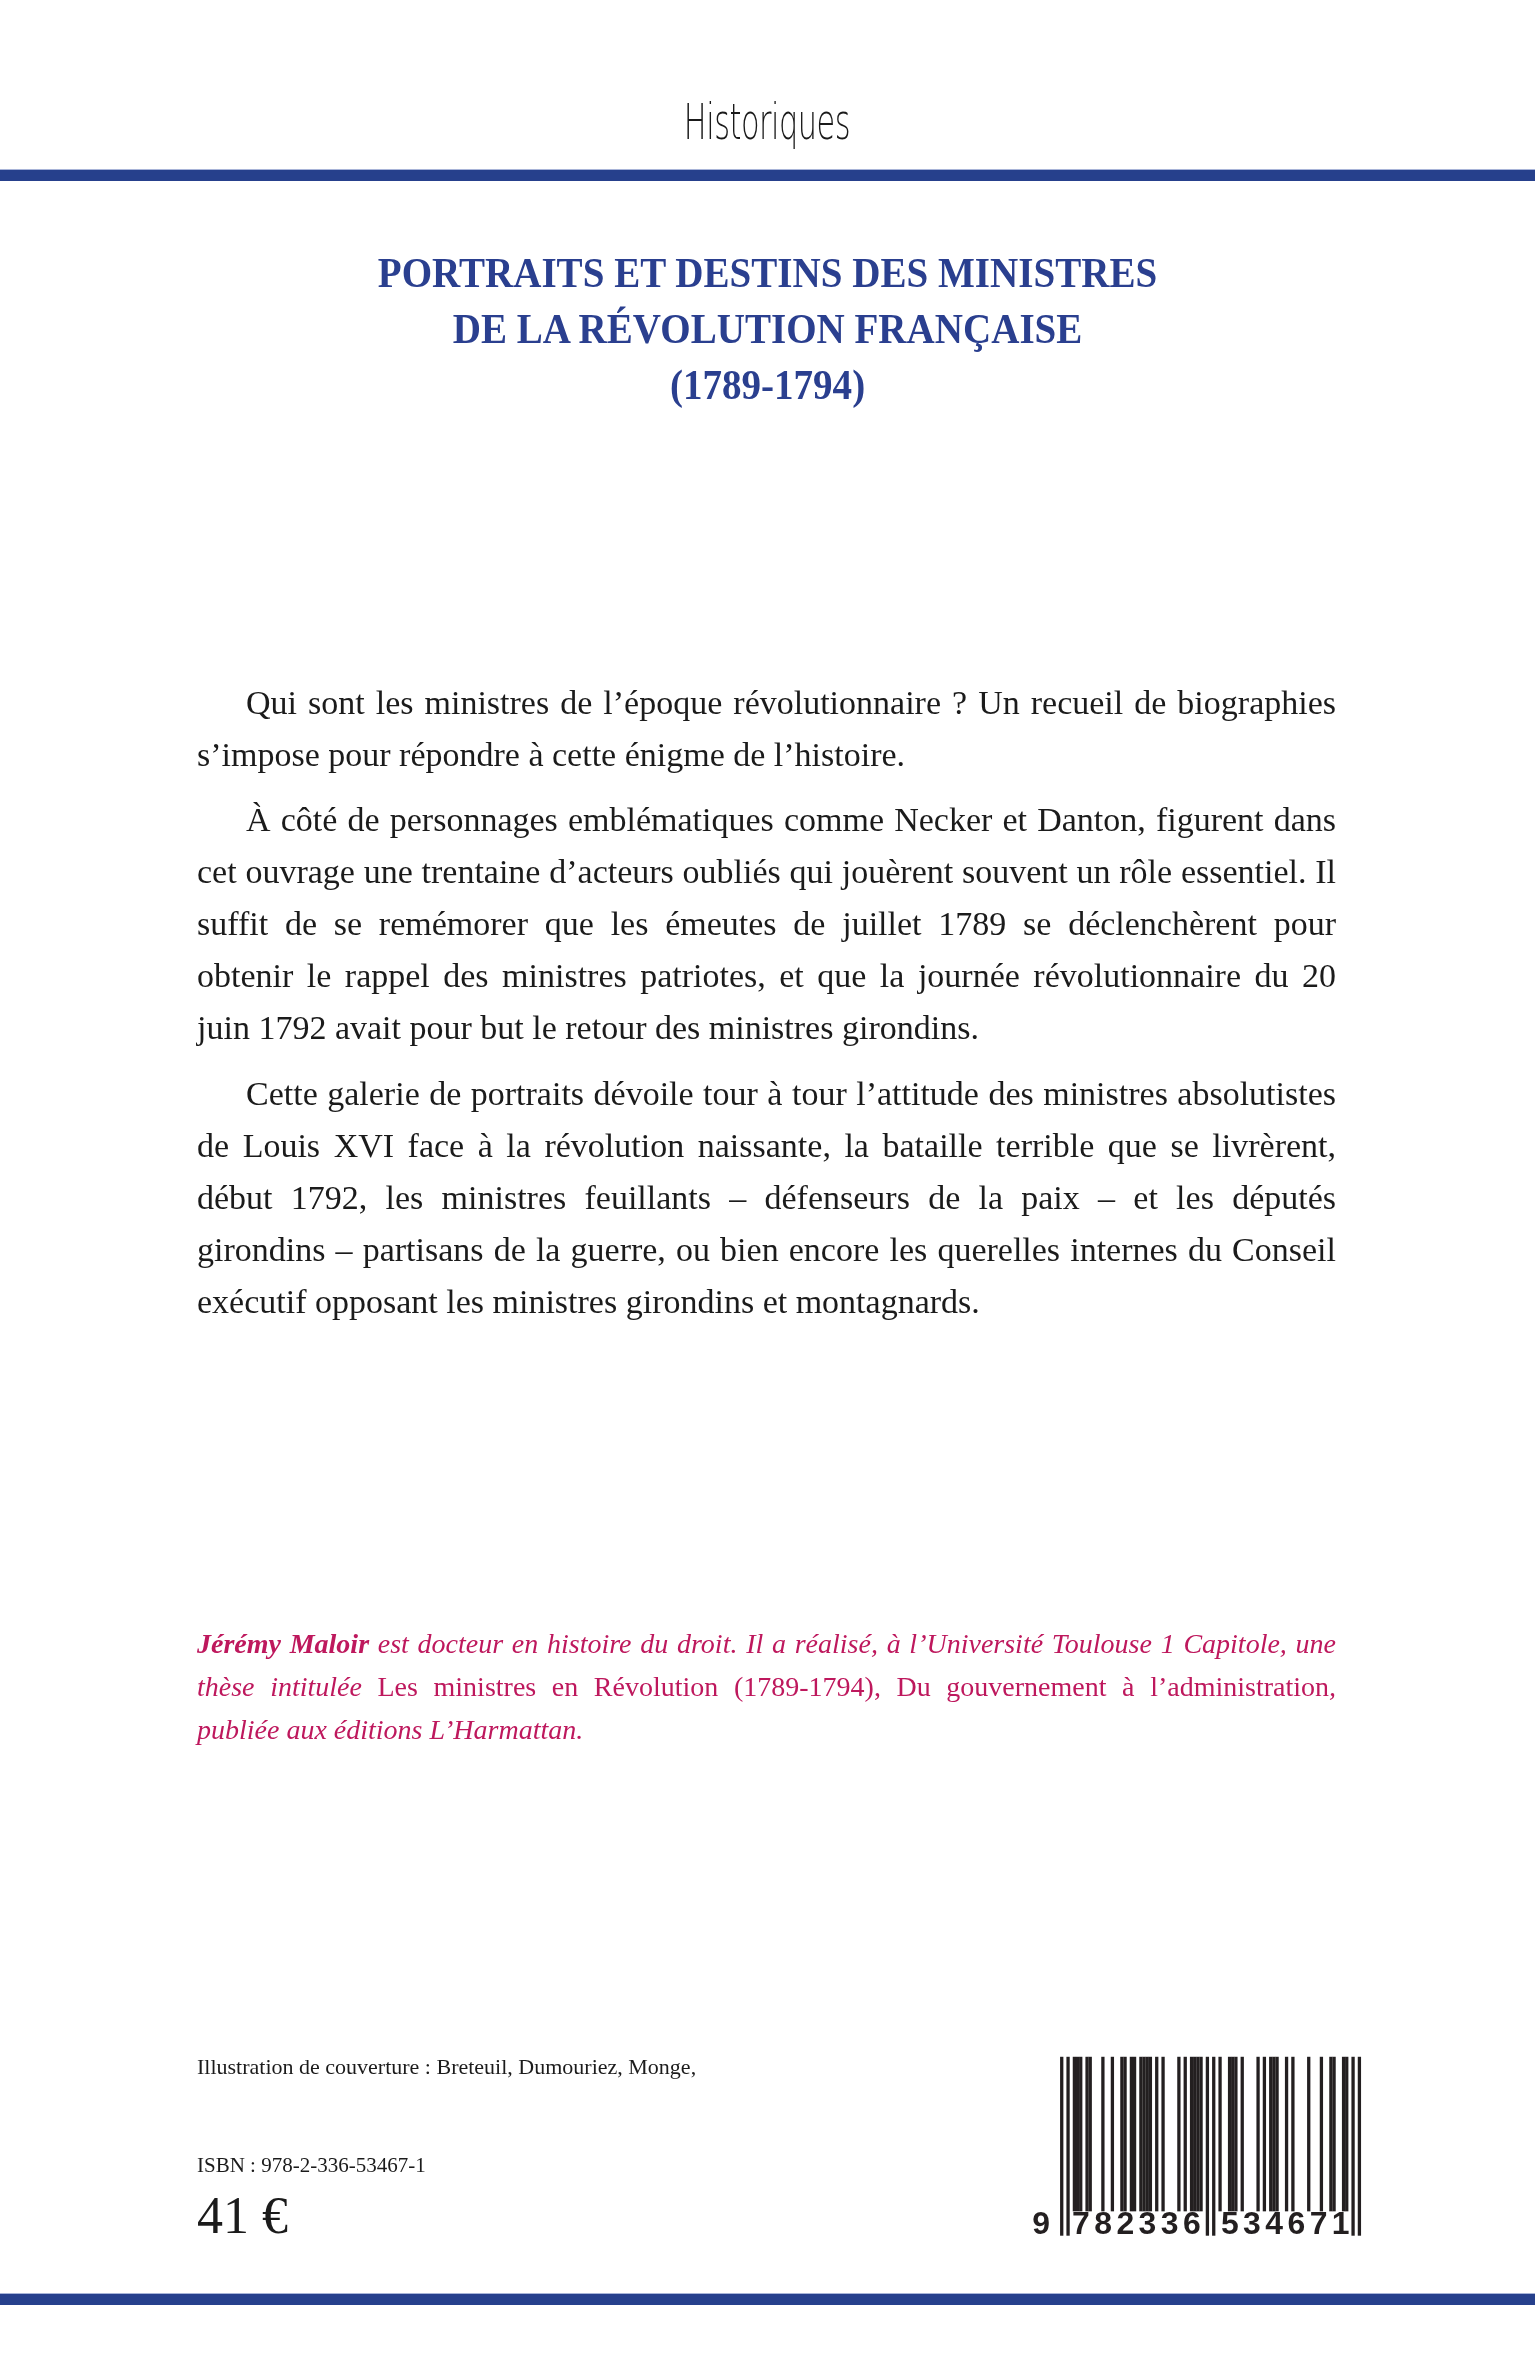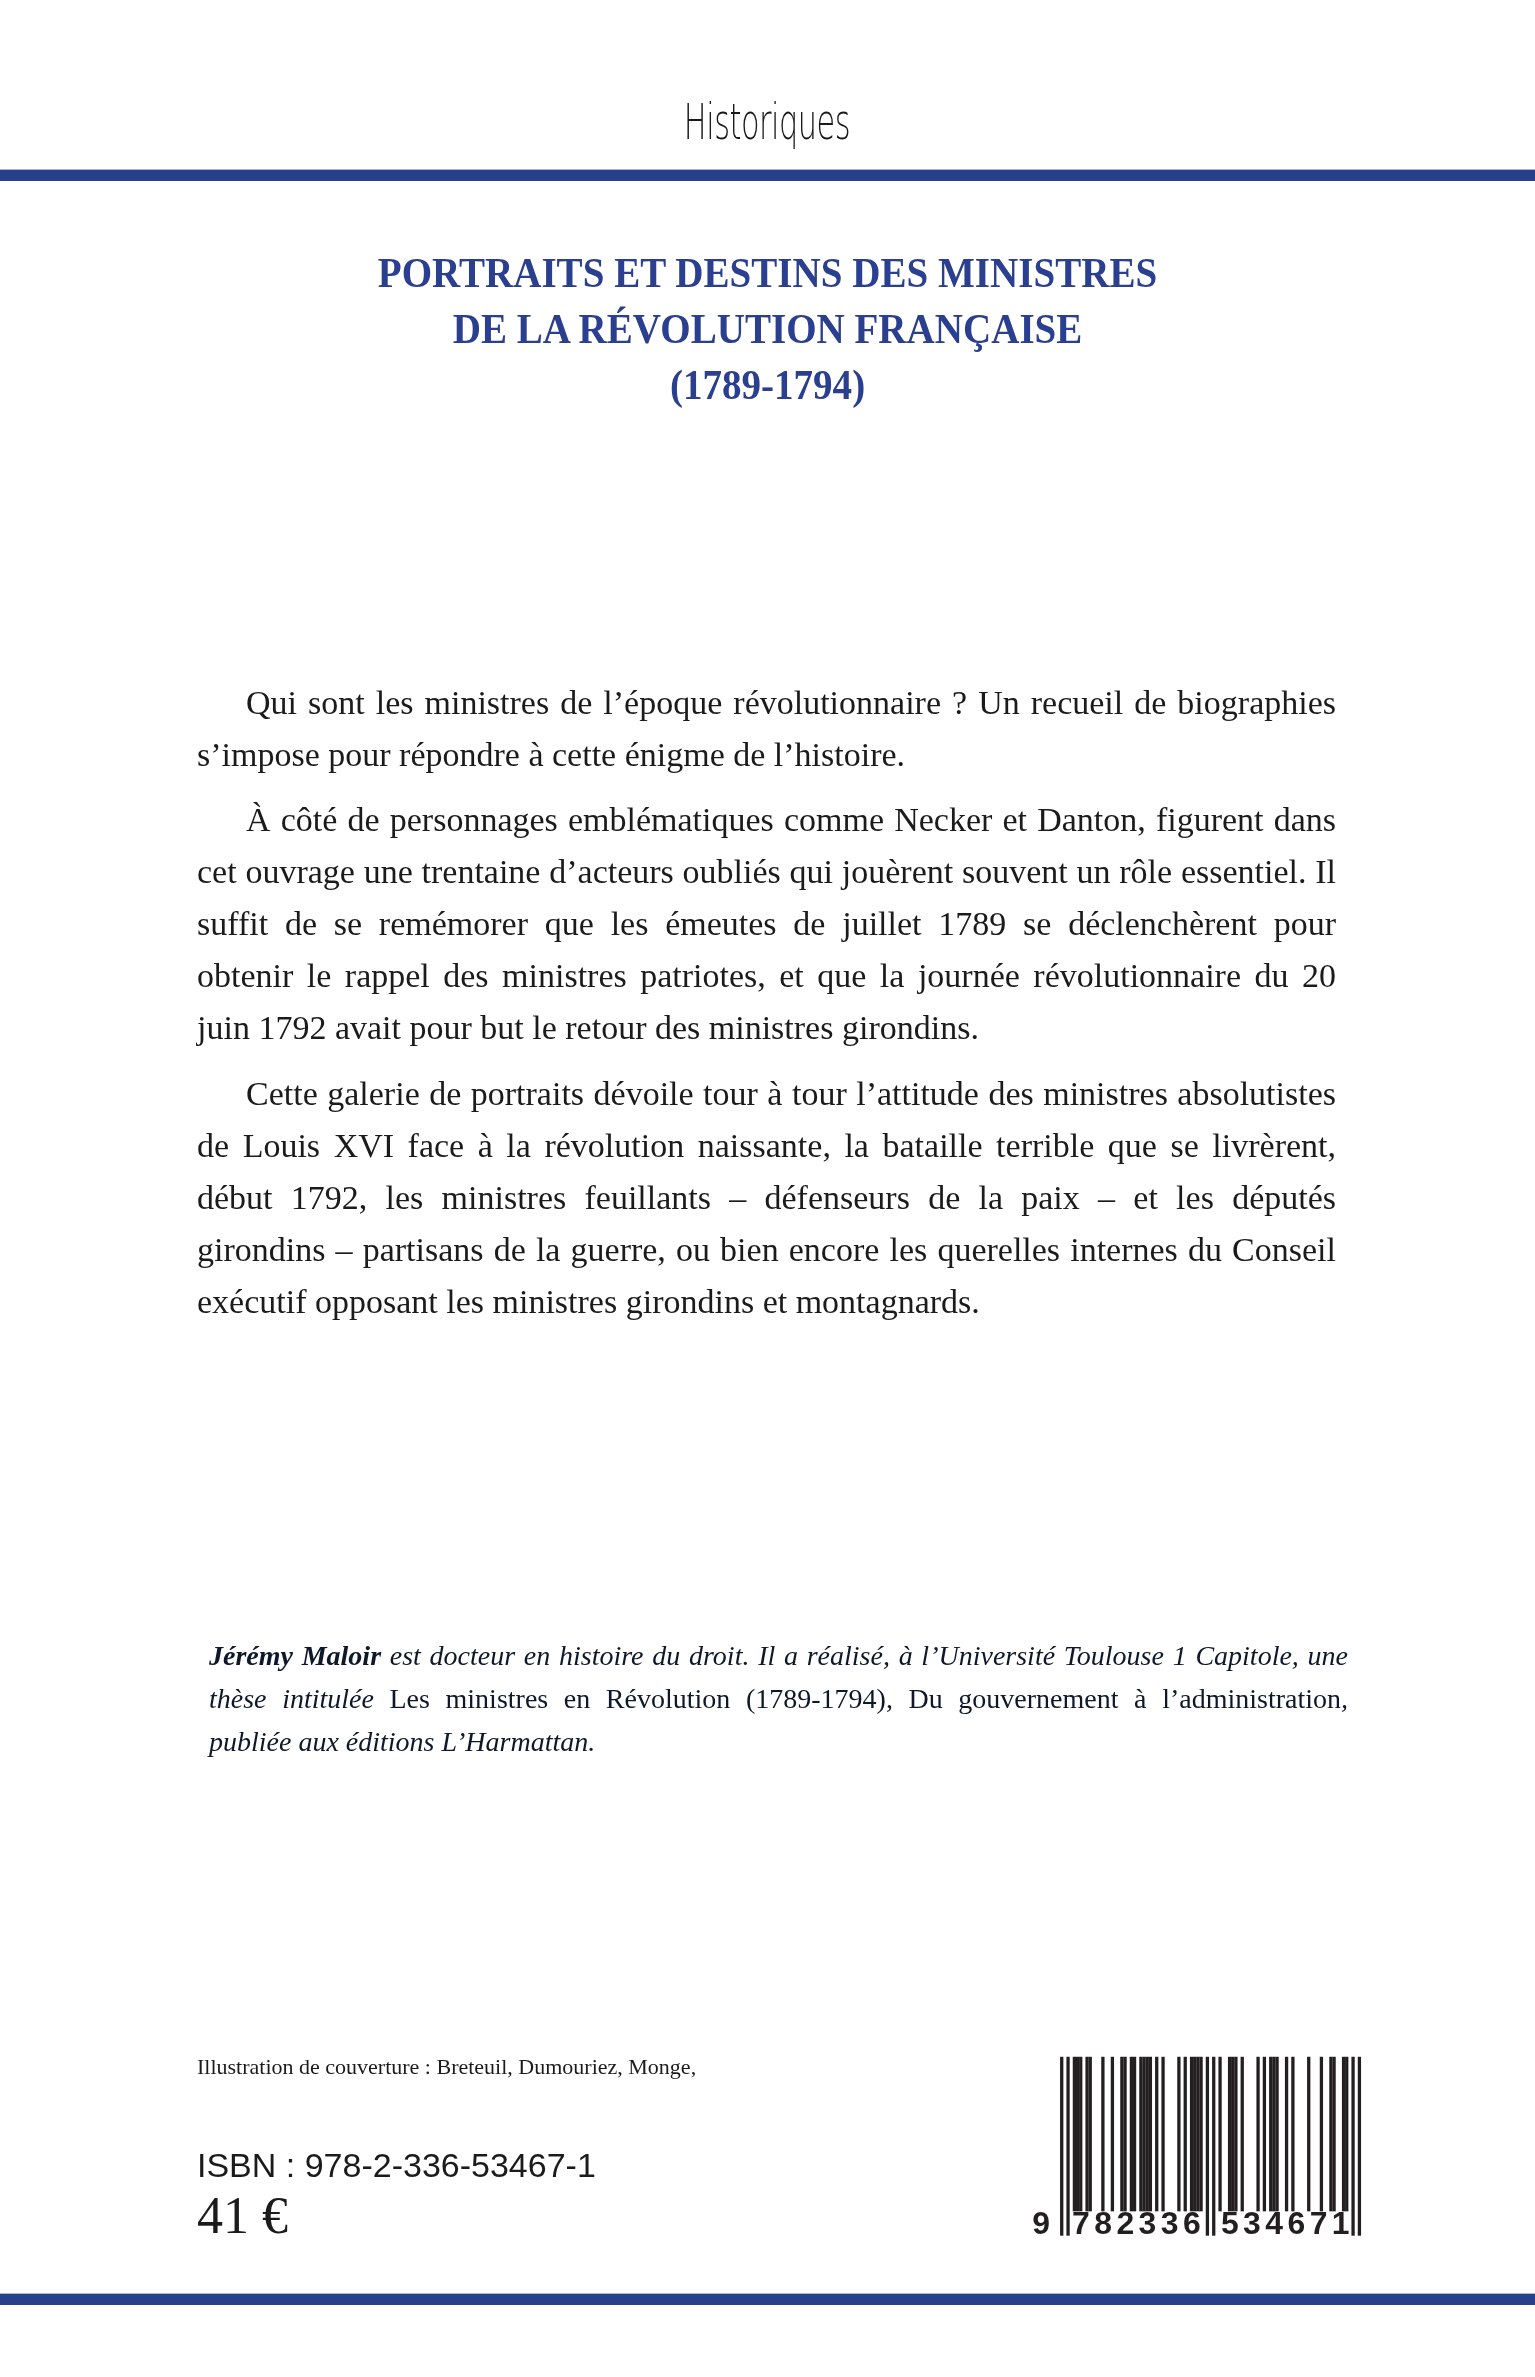--- a/index.html
+++ b/index.html
@@ -36,32 +36,32 @@
     #blurb {
       position: absolute; left: 197px; width: 1139px; top: 677px;
       font-family: "Liberation Serif", serif; font-size: 34px; line-height: 52px;
       color: #1b1b1b; text-align: justify;
     }
     #blurb p { margin: 0 0 13.4px 0; text-indent: 49px; }
 
     #author-bio {
       position: absolute; left: 197px; width: 1139px; top: 1622px;
       font-family: "Liberation Serif", serif; font-size: 28px; line-height: 43px;
-      color: #0f172a; text-align: justify; margin: 12px;
+      color: #be185d; text-align: justify; margin: 0;
     }
     #author-bio .author-name { font-weight: bold; font-style: italic; }
     #author-bio .it { font-style: italic; }
 
     #credits {
       position: absolute; left: 197px; top: 2053px; width: 671px;
       font-family: "Liberation Serif", serif; font-size: 22px; line-height: 28.5px; color: #1b1b1b;
     }
     #isbn {
       position: absolute; left: 197px; top: 2148px;
-      font-family: Liberation Sans, sans-serif; font-size: 34px; line-height: 34px; color: #1b1b1b;
+      font-family: Liberation Serif, serif; font-size: 21px; line-height: 34px; color: #1b1b1b;
     }
     #price {
       position: absolute; left: 197px; top: 2192px;
       font-family: "Liberation Serif", serif; font-size: 52px; line-height: 47px; color: #1b1b1b;
     }
 
     #barcode {
       position: absolute; left: 1029px; top: 2055px; width: 336px; height: 185px;
     }
     #barcode svg { display: block; }

